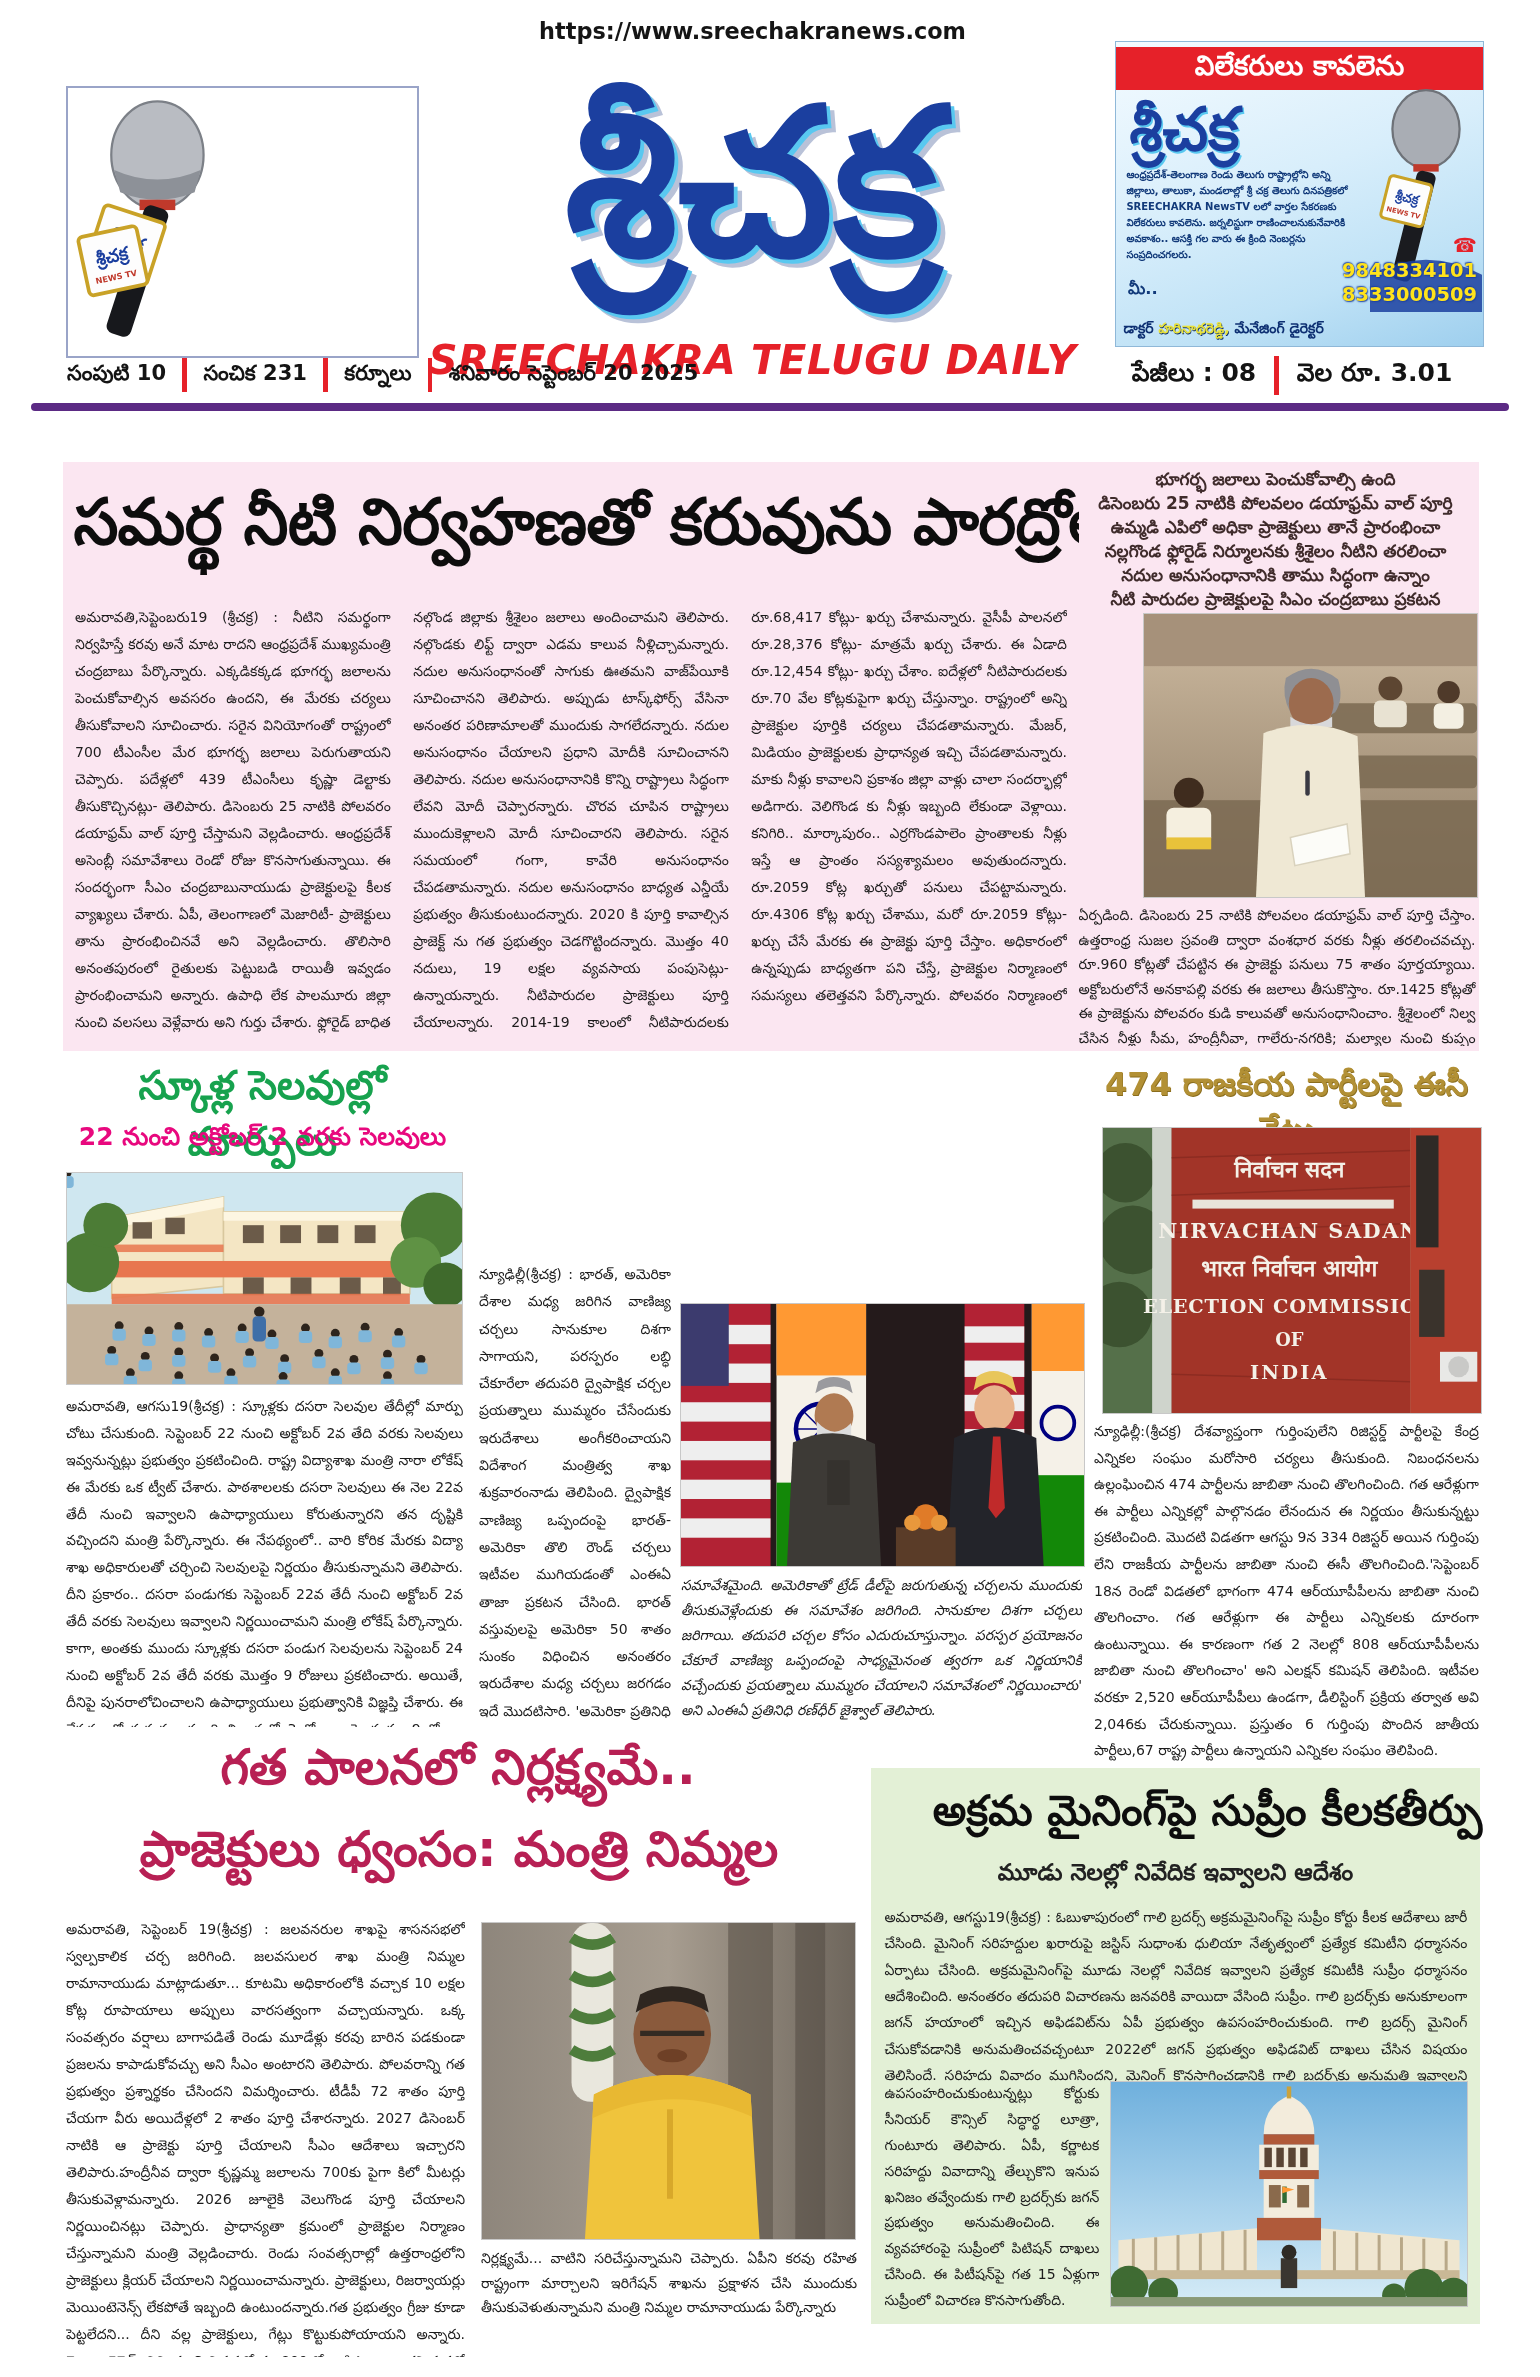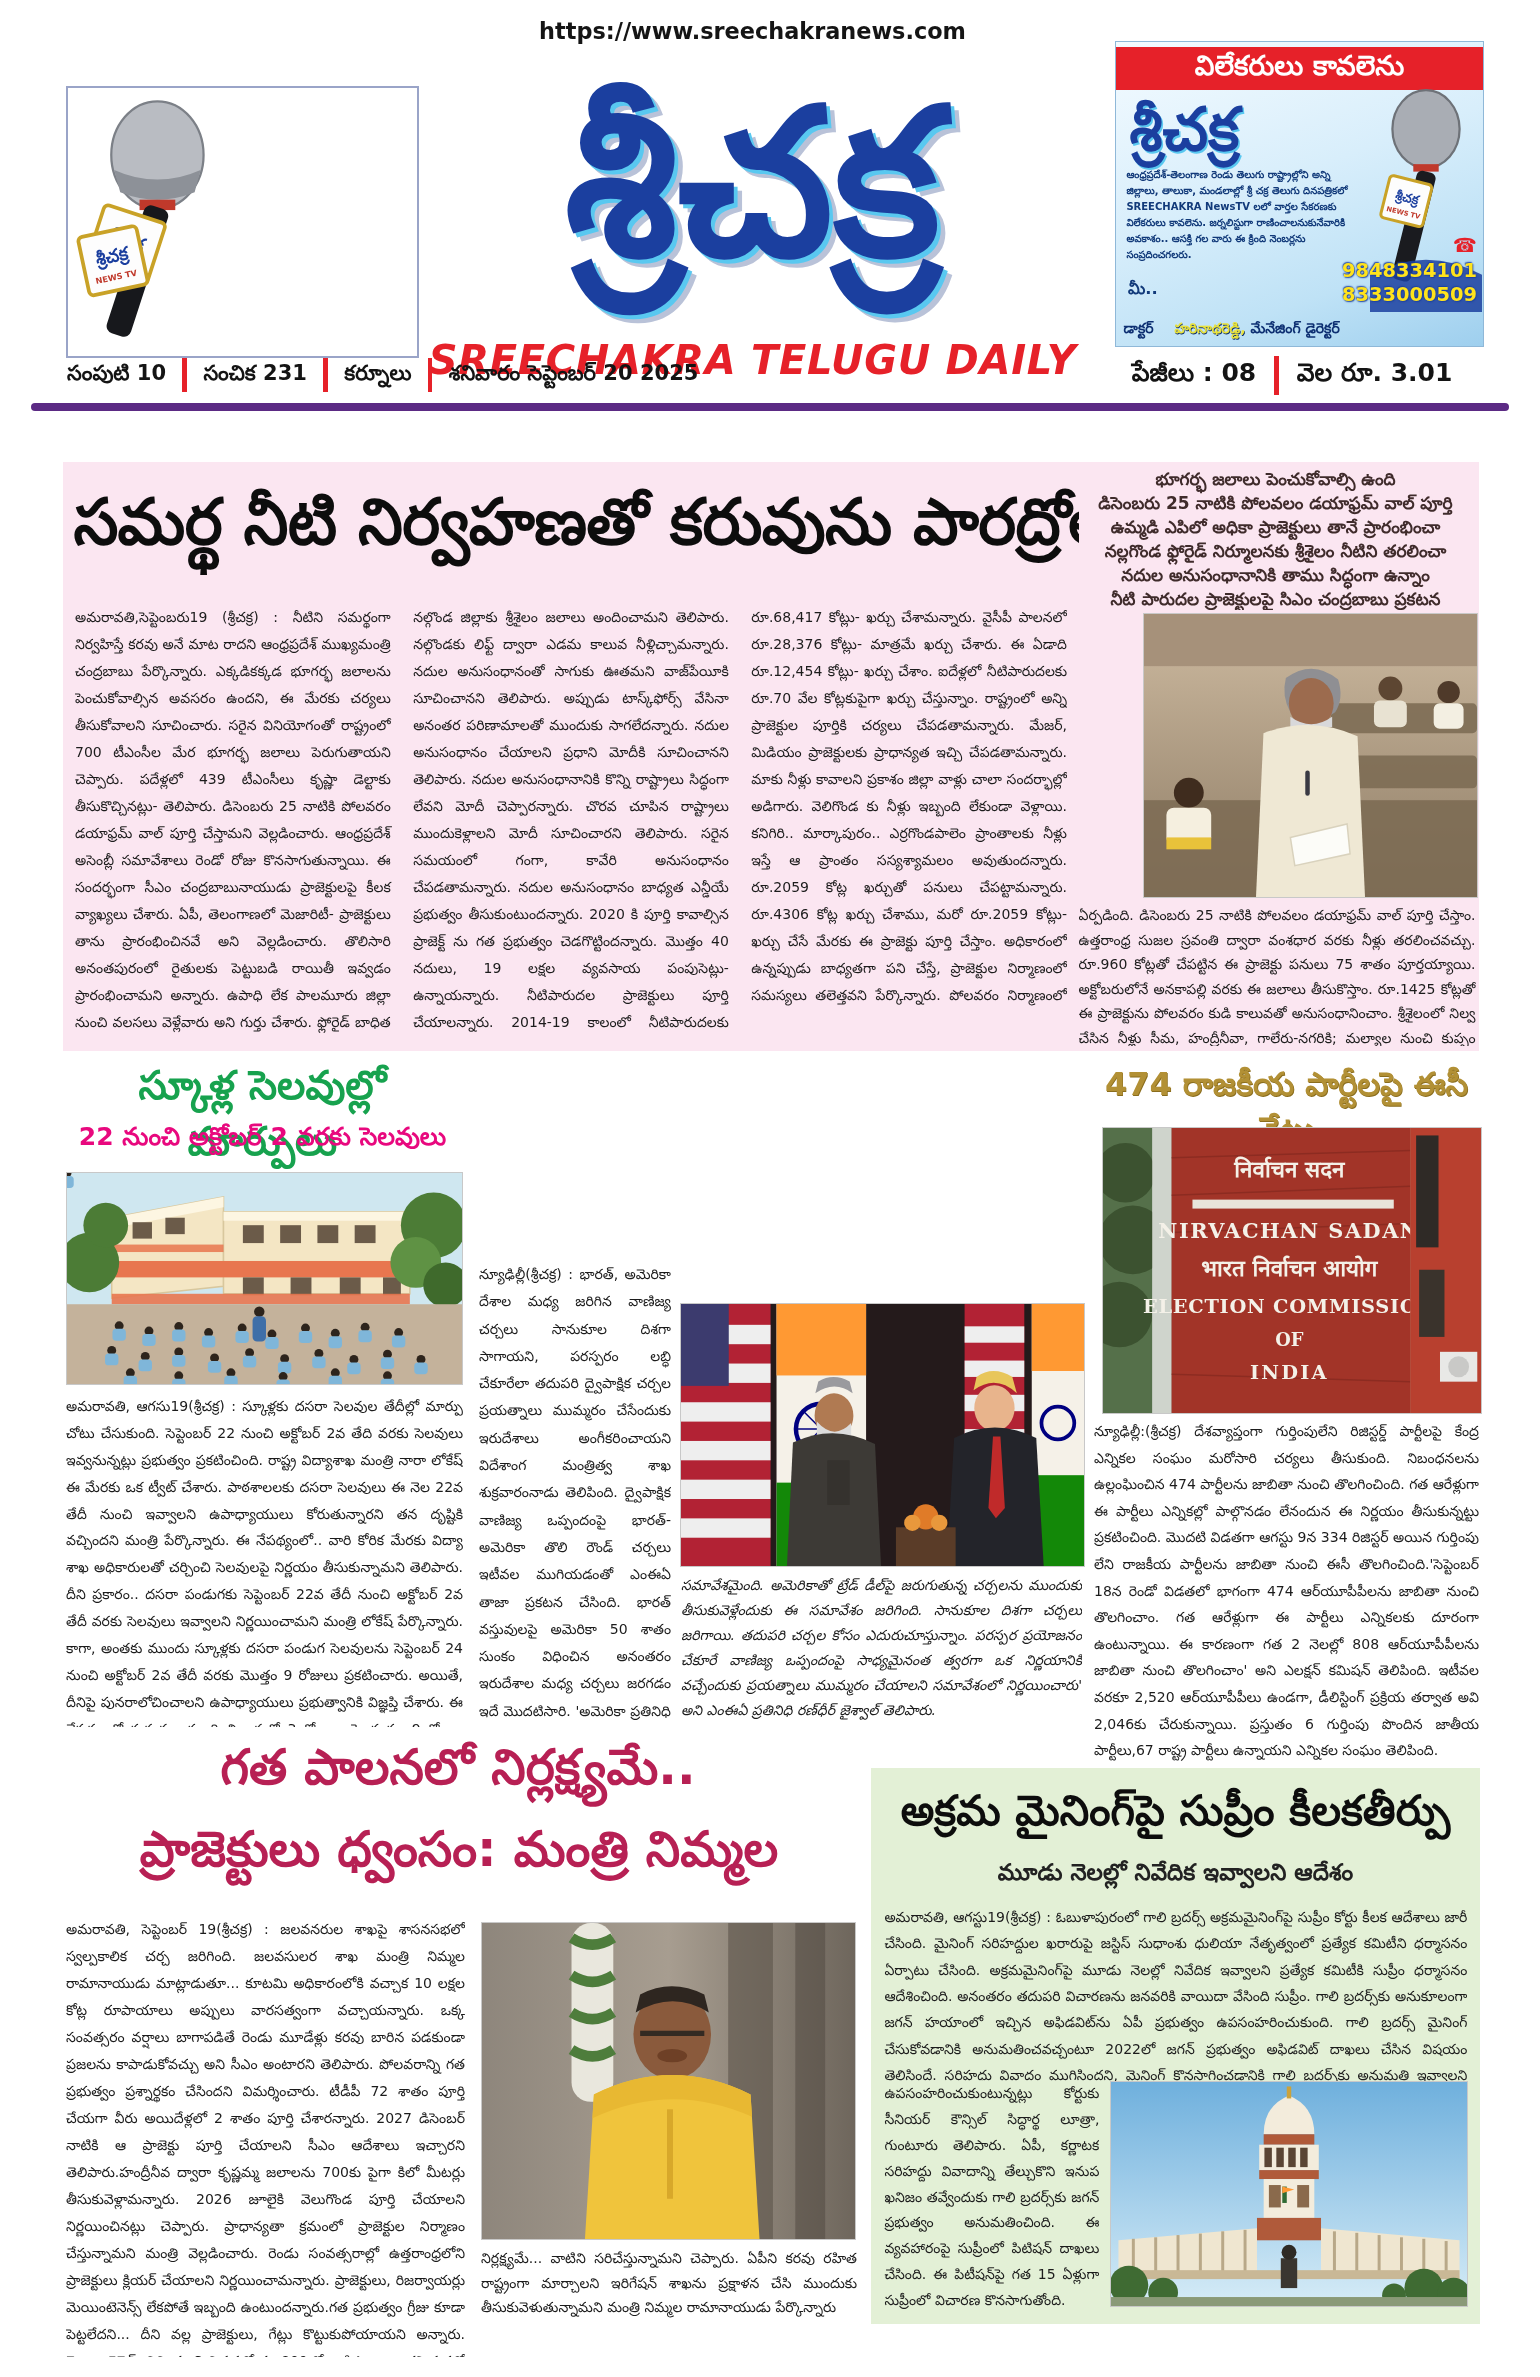--- a/index.html
+++ b/index.html
@@ -30,21 +30,21 @@
              color:#fff;font-weight:900;font-size:27.6px;display:flex;align-items:center;justify-content:center;}
   .ad-logo{position:absolute;left:13.4px;top:52px;width:224px;font-size:60px;font-weight:900;
            color:var(--logo-blue,#1b3f9f);text-shadow:1.5px 1.5px 0 var(--logo-cyan,#59c8f0);}
   .ad-lines{position:absolute;left:10.4px;top:125px;width:239px;font-size:10px;line-height:1.6;
             color:#123a7a;font-weight:bold;text-align:left;}
   .ad-mee{position:absolute;left:12px;top:237px;font-size:16.4px;font-weight:900;color:#123a7a;}
   .ad-phones{position:absolute;right:6px;bottom:39px;width:153px;text-align:right;
              color:#ffe31c;font-weight:700;font-size:19.4px;line-height:1.25;
              text-shadow:0.7px 0.7px 1.5px #1b3f9f,-0.7px -0.7px 1.5px #1b3f9f;}
   .ad-md{position:absolute;left:7.5px;bottom:6px;width:246px;font-size:14px;font-weight:900;color:#0d2f72;}
-  .ad-md b{color:#e9e23a;text-shadow:0.7px 0.7px 0 #0d2f72;margin-left:16px;}
+  .ad-md b{color:#e9e23a;text-shadow:0.7px 0.7px 0 #0d2f72;}
   .ad-mic{position:absolute;right:1.5px;top:46px;width:112px;height:224px;}
   .dateline{left:67px;top:358px;width:939px;display:flex;align-items:center;
             font-size:21px;font-weight:bold;color:#141414;}
   .dateline .sep{display:inline-block;width:4.5px;height:34px;background:var(--red,#e62129);margin:0 16.4px;}
   .pricebar{left:1117px;top:356px;width:350px;display:flex;align-items:center;justify-content:center;
             font-size:25px;font-weight:900;color:#141414;}
   .pricebar .sep{display:inline-block;width:4.5px;height:39px;background:var(--red,#e62129);margin:0 18px;}
   .purple-rule{left:31px;top:403px;width:1478px;height:8.2px;background:var(--purple,#5b2a84);border-radius:4.5px;}
   .pub-banner{left:63px;top:416px;width:1416px;height:42px;background:var(--purple,#5b2a84);
               border-radius:21px;color:var(--banner-yellow,#ffd31c);display:flex;align-items:center;
@@ -441,21 +441,21 @@
         <ellipse cx="255" cy="178" rx="20" ry="9" fill="#6e4026"></ellipse>
         <path d="M150 230 q105 -52 210 0 l12 194 -234 0 z" fill="#f0c43c"></path>
         <path d="M150 230 q105 -52 210 0 l2 30 q-108 -48 -214 2 z" fill="#e8b832"></path>
         <rect x="248" y="250" width="8" height="120" fill="#d8a82a"></rect>
       </g>
     </svg>
   </div>
   <div class="abs min-cap just clip telugu">నిర్లక్ష్యమే... వాటిని సరిచేస్తున్నామని చెప్పారు. ఏపీని కరవు రహిత రాష్ట్రంగా మార్చాలని ఇరిగేషన్ శాఖను ప్రక్షాళన చేసి ముందుకు తీసుకువెళుతున్నామని మంత్రి నిమ్మల రామానాయుడు పేర్కొన్నారు</div>
 
   <section class="abs court-box">
-    <h2 class="court-head telugu" style="margin:0;">అక్రమ మైనింగ్‌పై సుప్రీం కీలకతీర్పు</h2>
+    <h2 class="court-head telugu" style="margin:0;padding-left:32px;">అక్రమ మైనింగ్‌పై సుప్రీం కీలకతీర్పు</h2>
     <div class="court-sub telugu">మూడు నెలల్లో నివేదిక ఇవ్వాలని ఆదేశం</div>
     <div class="court-body just clip telugu">అమరావతి, ఆగస్టు19(శ్రీచక్ర) : ఓబుళాపురంలో గాలి బ్రదర్స్ అక్రమమైనింగ్‌పై సుప్రీం కోర్టు  కీలక ఆదేశాలు జారీ చేసింది. మైనింగ్ సరిహద్దుల ఖరారుపై జస్టిస్ సుధాంశు ధులియా నేతృత్వంలో ప్రత్యేక కమిటీని ధర్మాసనం ఏర్పాటు చేసింది. అక్రమమైనింగ్‌పై మూడు నెలల్లో నివేదిక ఇవ్వాలని ప్రత్యేక కమిటీకి సుప్రీం ధర్మాసనం ఆదేశించింది. అనంతరం తదుపరి విచారణను జనవరికి వాయిదా వేసింది సుప్రీం. గాలి బ్రదర్స్‌కు అనుకూలంగా జగన్ హయాంలో ఇచ్చిన అఫిడవిట్‌ను ఏపీ ప్రభుత్వం ఉపసంహరించుకుంది. గాలి బ్రదర్స్ మైనింగ్ చేసుకోవడానికి అనుమతించవచ్చంటూ 2022లో జగన్ ప్రభుత్వం అఫిడవిట్ దాఖలు చేసిన విషయం తెలిసిందే. సరిహద్దు వివాదం ముగిసిందని, మైనింగ్ కొనసాగించడానికి గాలి బ్రదర్స్‌కు అనుమతి ఇవ్వాలని జగన్ సర్కార్ అఫిడవిట్‌లో పేర్కొంది. దాన్ని వ్యతిరేకిస్తూ సుప్రీంకోర్టులో అమెకస్ క్యూరీ అఫిడవిట్ దాఖలు చేశారు. ఈ నేపథ్యంలో అమెకస్ క్యూరీ నివేదికను పరిగణలోకి తీసుకొని జగన్ ప్రభుత్వం దాఖలు</div>
     <div class="court-wrap just clip telugu">ఉపసంహరించుకుంటున్నట్లు కోర్టుకు సీనియర్ కౌన్సిల్ సిద్ధార్థ లూత్రా, గుంటూరు తెలిపారు. ఏపీ, కర్ణాటక సరిహద్దు వివాదాన్ని తేల్చుకొని ఇనుప ఖనిజం తవ్వేందుకు గాలి బ్రదర్స్‌కు జగన్ ప్రభుత్వం అనుమతించింది. ఈ వ్యవహారంపై సుప్రీంలో పిటిషన్ దాఖలు చేసింది. ఈ పిటీషన్‌పై గత 15 ఏళ్లుగా సుప్రీంలో విచారణ కొనసాగుతోంది.</div>
     <div class="court-ph ph-frame">
       <svg viewBox="0 0 478 300" width="356" height="224" preserveAspectRatio="none">
         <defs>
           <linearGradient id="sky" x1="0" y1="0" x2="0" y2="1">
             <stop offset="0" stop-color="#6fb0dd"></stop>
               <stop offset="1" stop-color="#d6ecf7"></stop>
           </linearGradient>

